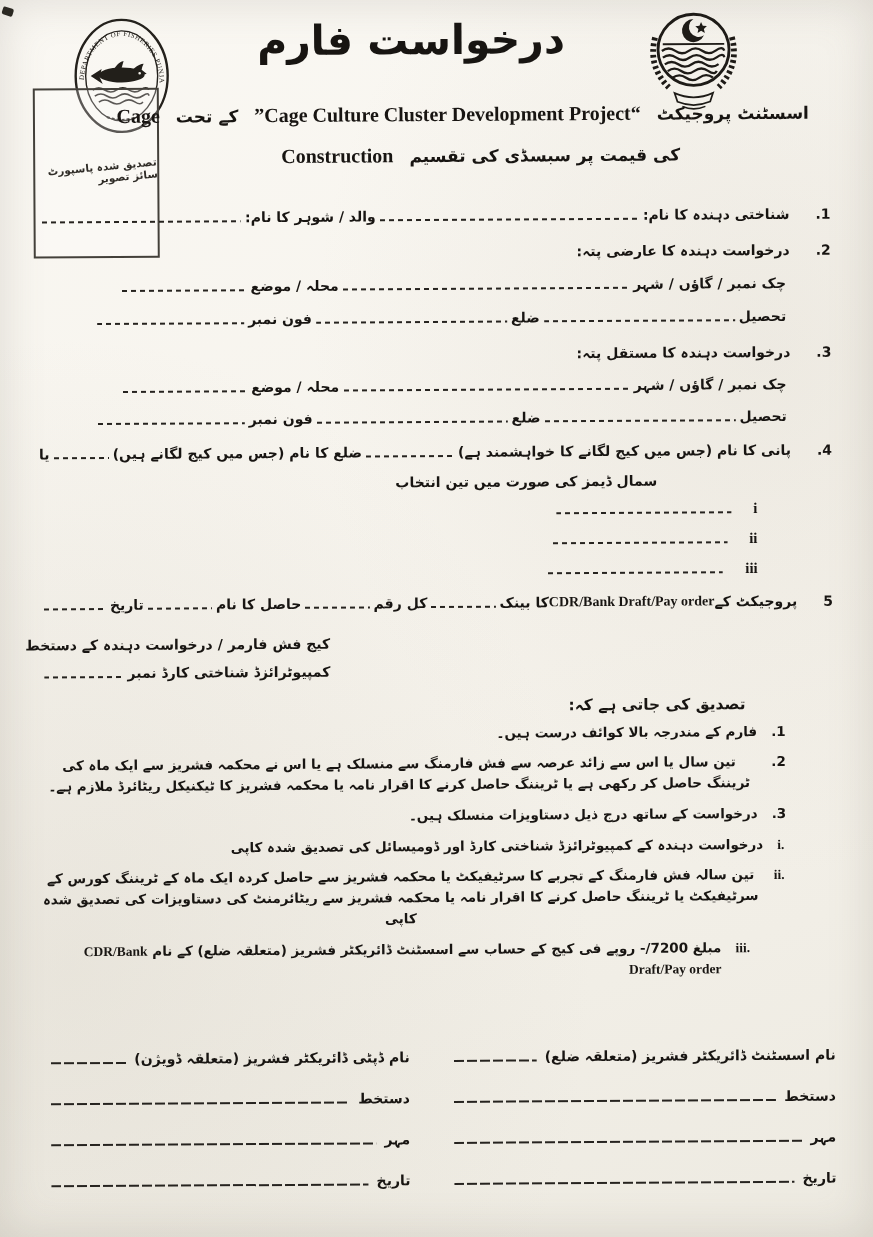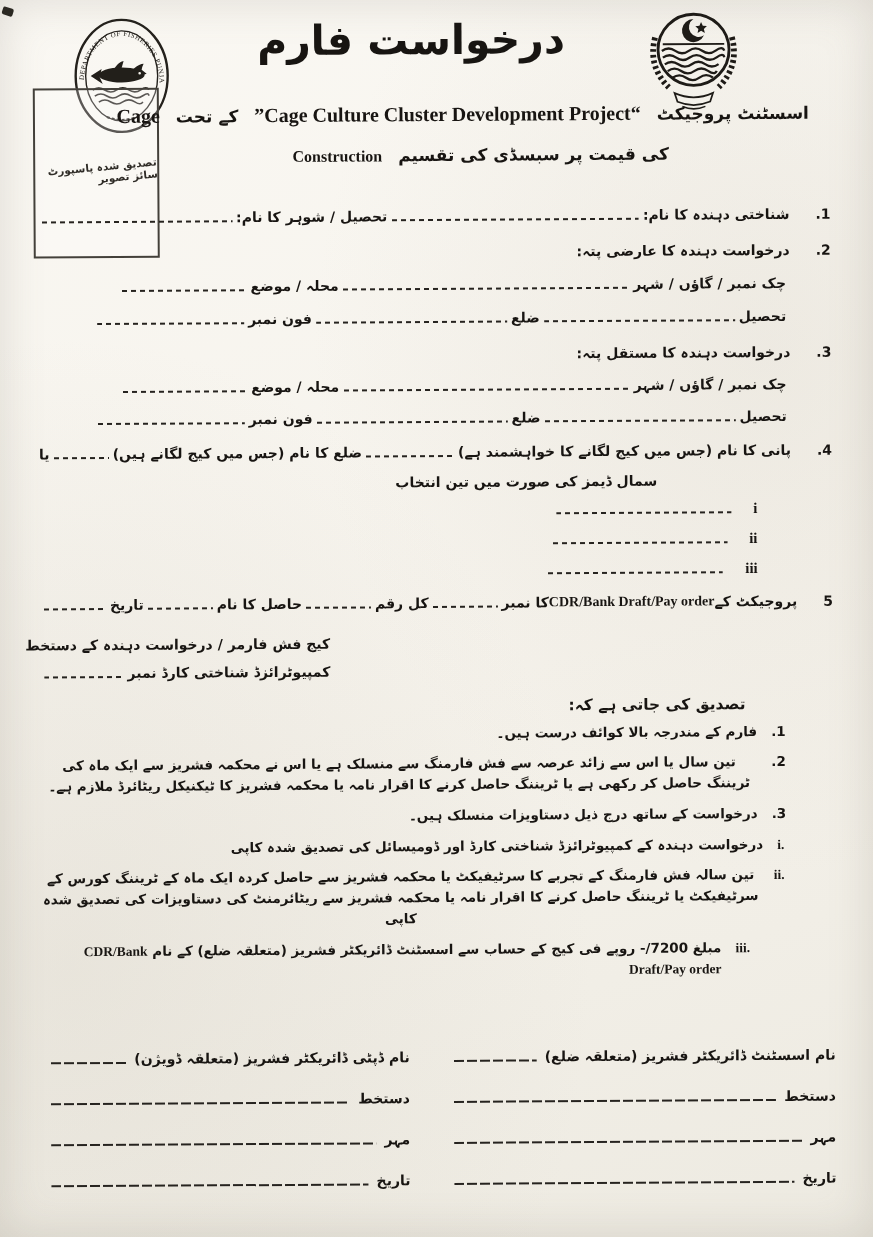--- a/index.html
+++ b/index.html
@@ -19,21 +19,21 @@
     font-size:41px;font-weight:bold;letter-spacing:-1px;}
   .seal{position:absolute;left:74px;top:12px;}
   .crest{position:absolute;left:649px;top:6px;}
   .photo-box{position:absolute;left:36px;top:86px;width:122px;height:166px;border:2px solid #43403a;
     display:flex;align-items:center;justify-content:center;background:rgba(255,255,255,.25);}
   .photo-caption{font-size:10.5px;font-weight:bold;direction:rtl;transform:rotate(-5deg);color:#2e2b26;}
   .proj{position:absolute;left:150px;right:56px;top:94px;text-align:center;}
   .proj-l1{direction:rtl;font-size:17px;font-weight:bold;line-height:40px;white-space:nowrap;}
   .proj-l1 .latin{font-size:20px;font-weight:600;}
   .proj-l2{direction:ltr;font-size:17px;font-weight:bold;line-height:40px;}
-  .proj-l2 .latin{font-size:16px;font-weight:600;}
+  .proj-l2 .latin{font-size:20px;font-weight:600;}
   .latin{font-family:"Liberation Serif",serif;}
   .proj span{margin:0 5px;}
   
   .body{position:absolute;top:198px;left:40px;right:40px;}
   .row{display:flex;direction:rtl;align-items:flex-end;font-size:14px;font-weight:bold;line-height:20px;}
   .lbl{white-space:nowrap;}
   .num{flex:0 0 auto;margin-left:26px;}
   .dots{flex:1 1 auto;height:2px;align-self:flex-end;margin:0 4px 5px 4px;
     background:repeating-linear-gradient(90deg,#26231f 0 5px,transparent 5px 9px);}
   .f13{flex-grow:1.3}.f2{flex-grow:2.3}.f16{flex-grow:1.6}
@@ -127,21 +127,21 @@
       <span dir="rtl">کی قیمت پر سبسڈی کی تقسیم</span>
     </div>
   </div>
 
   <div class="body">
 
     <div class="row mt8">
       <span class="num">1.</span>
       <span class="lbl">شناختی دہندہ کا نام:</span>
       <div class="dots f13"></div>
-      <span class="lbl">تحصیل / شوہر کا نام:</span>
+      <span class="lbl">والد / شوہر کا نام:</span>
       <div class="dots"></div>
     </div>
 
     <div class="row mt16">
       <span class="num">2.</span>
       <span class="lbl">درخواست دہندہ کا عارضی پتہ:</span>
     </div>
 
     <div class="row mt13 indent ml80">
       <span class="lbl">چک نمبر / گاؤں / شہر</span>
@@ -201,21 +201,21 @@
     </div>
     <div class="row choice mt9">
       <span class="marker">iii</span>
       <div class="dots dfix"></div>
     </div>
 
     <div class="row mt13">
       <span class="num">5</span>
       <span class="lbl">پروجیکٹ کے</span>
       <span class="lbl latin">CDR/Bank Draft/Pay order</span>
-      <span class="lbl">کا نمبر</span>
+      <span class="lbl">کا بینک</span>
       <div class="dots"></div>
       <span class="lbl">کل رقم</span>
       <div class="dots"></div>
       <span class="lbl">حاصل کا نام</span>
       <div class="dots"></div>
       <span class="lbl">تاریخ</span>
       <div class="dots dtail"></div>
     </div>
 
     <div class="row mt20 leftblock">

